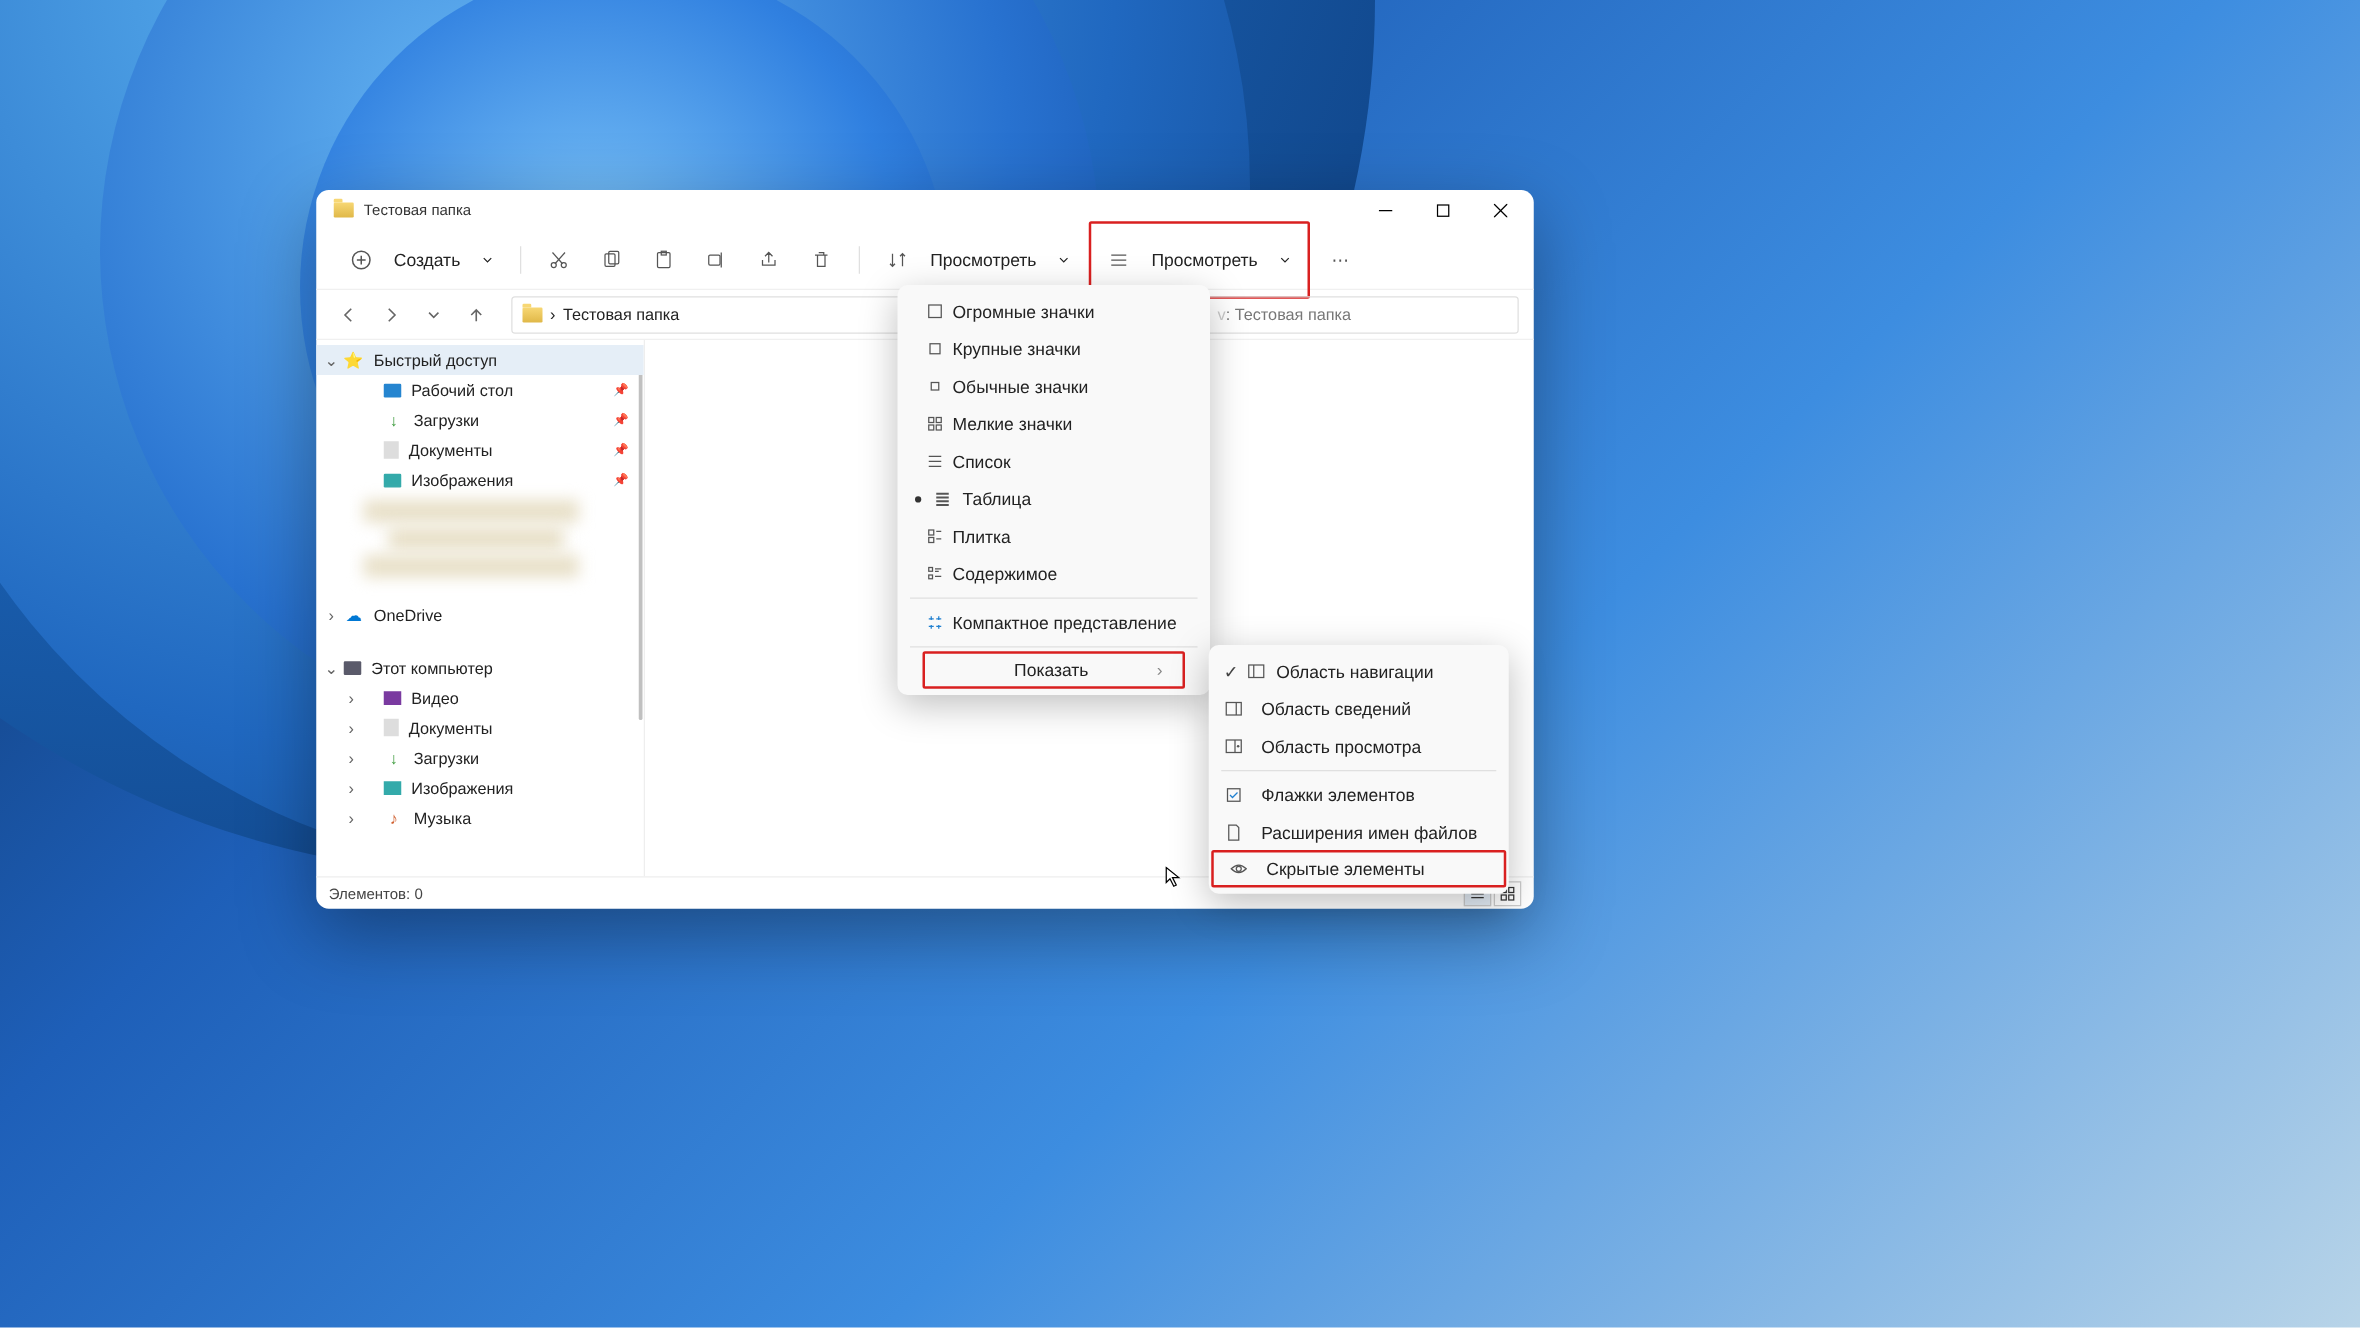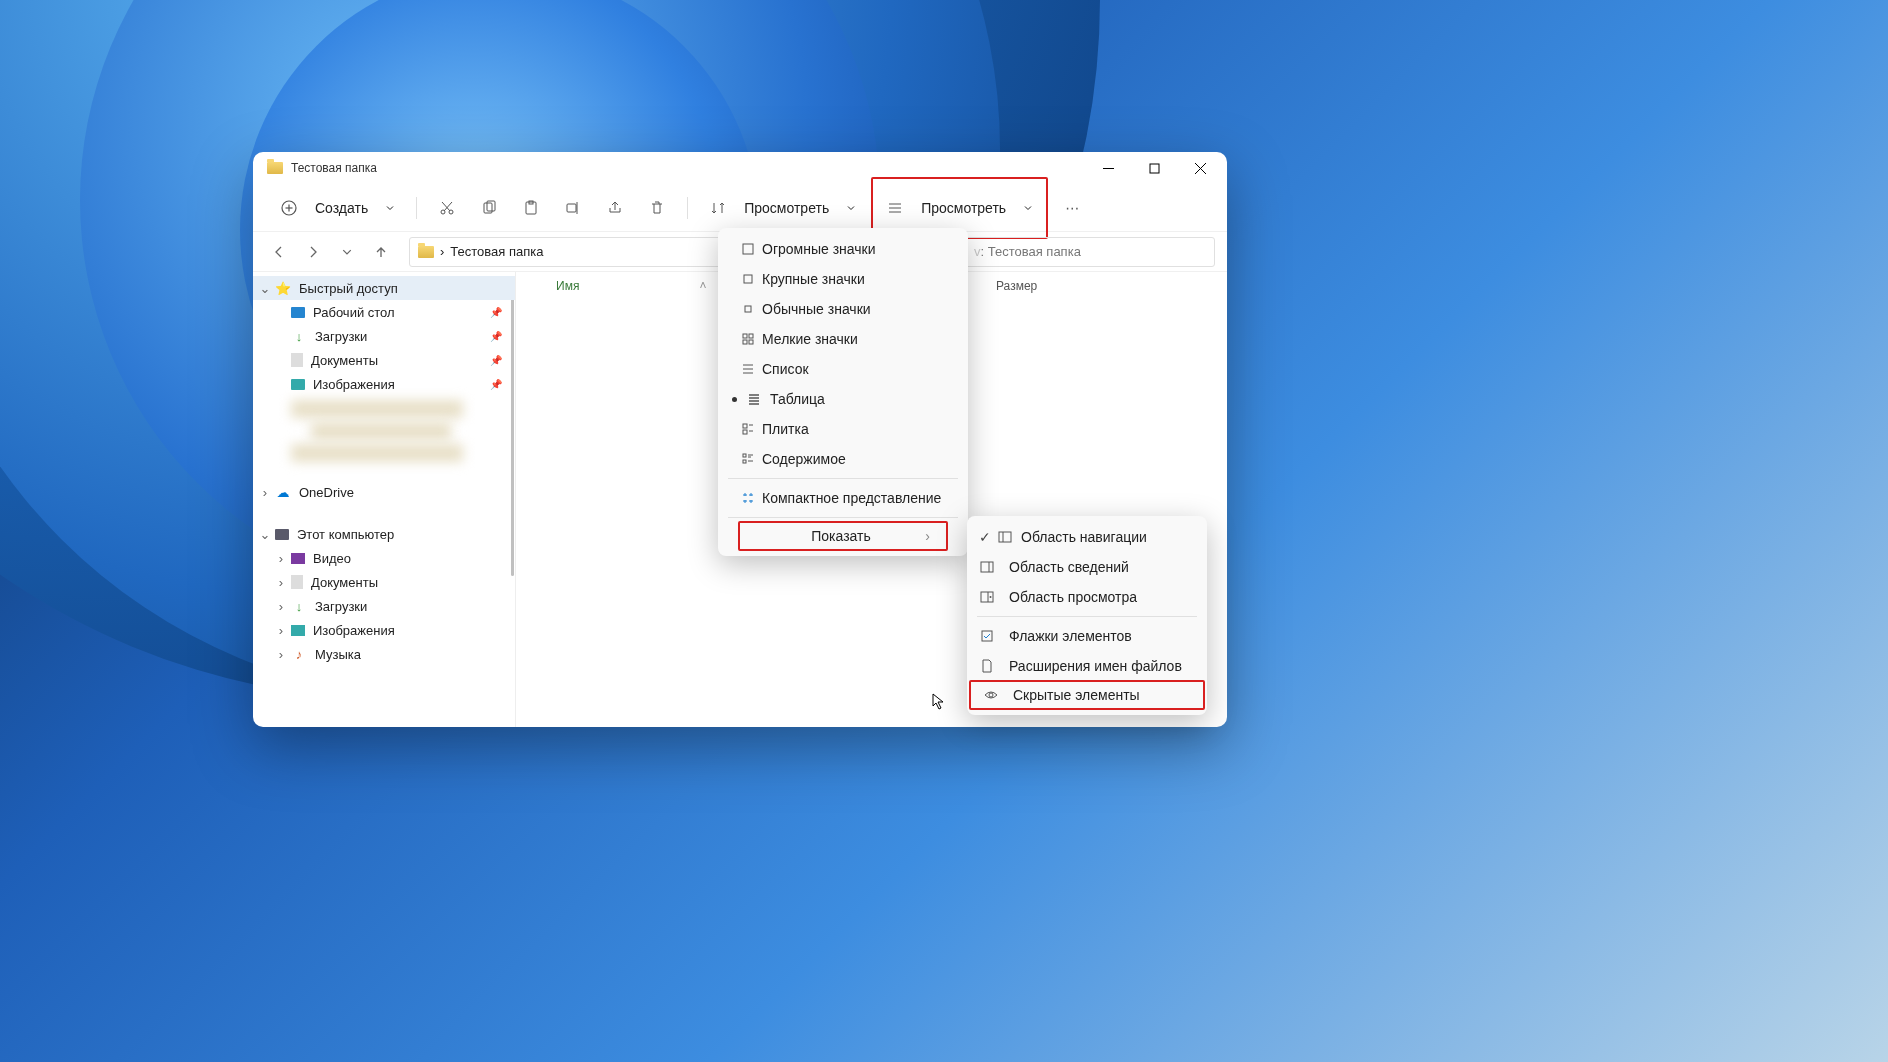--- a/index.html
+++ b/index.html
@@ -61,21 +61,21 @@
 .nav-btn { width:28px; height:28px; display:flex; align-items:center; justify-content:center; color:#666; cursor:pointer; border-radius:3px; }
 .breadcrumb { flex:1; height:30px; border:1px solid #e0e0e0; border-radius:3px; display:flex; align-items:center; padding:0 8px; gap:6px; font-size:13px; color:#222; margin:0 8px; }
 .search-box { width:250px; height:30px; border:1px solid #e0e0e0; border-radius:3px; padding:0 8px; font-size:13px; color:#777; display:flex; align-items:center; }
 
 .body { flex:1; display:flex; overflow:hidden; }
 .sidebar { width:263px; border-right:1px solid #eee; overflow-y:auto; padding:4px 0; position:relative; }
 .sidebar-scroll-ind { position:absolute; right:1px; top:4px; width:3px; height:300px; background:#c0c0c0; border-radius:2px; }
 .sb-item { display:flex; align-items:center; height:24px; padding:0 12px 0 22px; font-size:13px; color:#222; cursor:pointer; gap:8px; position:relative; }
 .sb-item.selected { background:#e5eef7; }
 .sb-expand { position:absolute; left:6px; width:12px; height:12px; display:flex; align-items:center; justify-content:center; color:#666; }
-.sb-item.child { padding-left:38px; }
+.sb-item.child { padding-left:54px; }
 .sb-item .pin { margin-left:auto; color:#888; font-size:10px; }
 .sb-ic { width:16px; height:16px; display:flex; align-items:center; justify-content:center; }
 .blurred { filter:blur(6px); background:#e8e0c8; width:172px; height:18px; margin-left:38px; margin-top:4px; }
 .sb-spacer { height:18px; }
 
 .content { flex:1; display:flex; flex-direction:column; }
 .col-headers { height:28px; display:flex; align-items:center; font-size:12px; color:#4a6; padding-left:40px; }
 .col-name { width:440px; display:flex; align-items:center; gap:120px; color:#3a7a3a; }
 .col-size { color:#555; }
 
@@ -346,31 +346,42 @@
           <span class="sb-ic" style="background:#3aa;width:14px;height:11px;"></span>
           <span>Изображения</span>
         </div>
       <div class="sb-item child">
           <span class="sb-expand" style="left:22px;">›</span>
           <span class="sb-ic" style="color:#d06030;">♪</span>
           <span>Музыка</span>
         </div>
     </div>
 
-    <div class="content">
-      <div class="col-headers">
-        <div class="col-name">
-            <span>Имя</span>
-            <span style="color:#999;">˄</span>
-          </div>
-        <div class="col-size">Размер</div>
-      </div>
-    </div>
   </div>
 
+  <div class="statusbar">
+    <span>Элементов: 0</span>
+    <div class="view-switch">
+      <div class="vs active">
+          <svg width="12" height="12" viewBox="0 0 12 12">
+            <line x1="1" y1="3" x2="11" y2="3" stroke="#333"></line>
+            <line x1="1" y1="6" x2="11" y2="6" stroke="#333"></line>
+            <line x1="1" y1="9" x2="11" y2="9" stroke="#333"></line>
+          </svg>
+        </div>
+      <div class="vs">
+          <svg width="12" height="12" viewBox="0 0 12 12">
+            <rect x="1" y="1" width="4" height="4" fill="none" stroke="#333"></rect>
+            <rect x="7" y="1" width="4" height="4" fill="none" stroke="#333"></rect>
+            <rect x="1" y="7" width="4" height="4" fill="none" stroke="#333"></rect>
+            <rect x="7" y="7" width="4" height="4" fill="none" stroke="#333"></rect>
+          </svg>
+        </div>
+    </div>
+  </div>
 </div>
 
 <div class="dropdown">
   <div class="dd-item">
       <span class="dd-ic">
         <svg width="14" height="14" viewBox="0 0 14 14">
           <rect x="2" y="2" width="10" height="10" fill="none" stroke="currentColor"></rect>
         </svg>
       </span>
       <span>Огромные значки</span>

